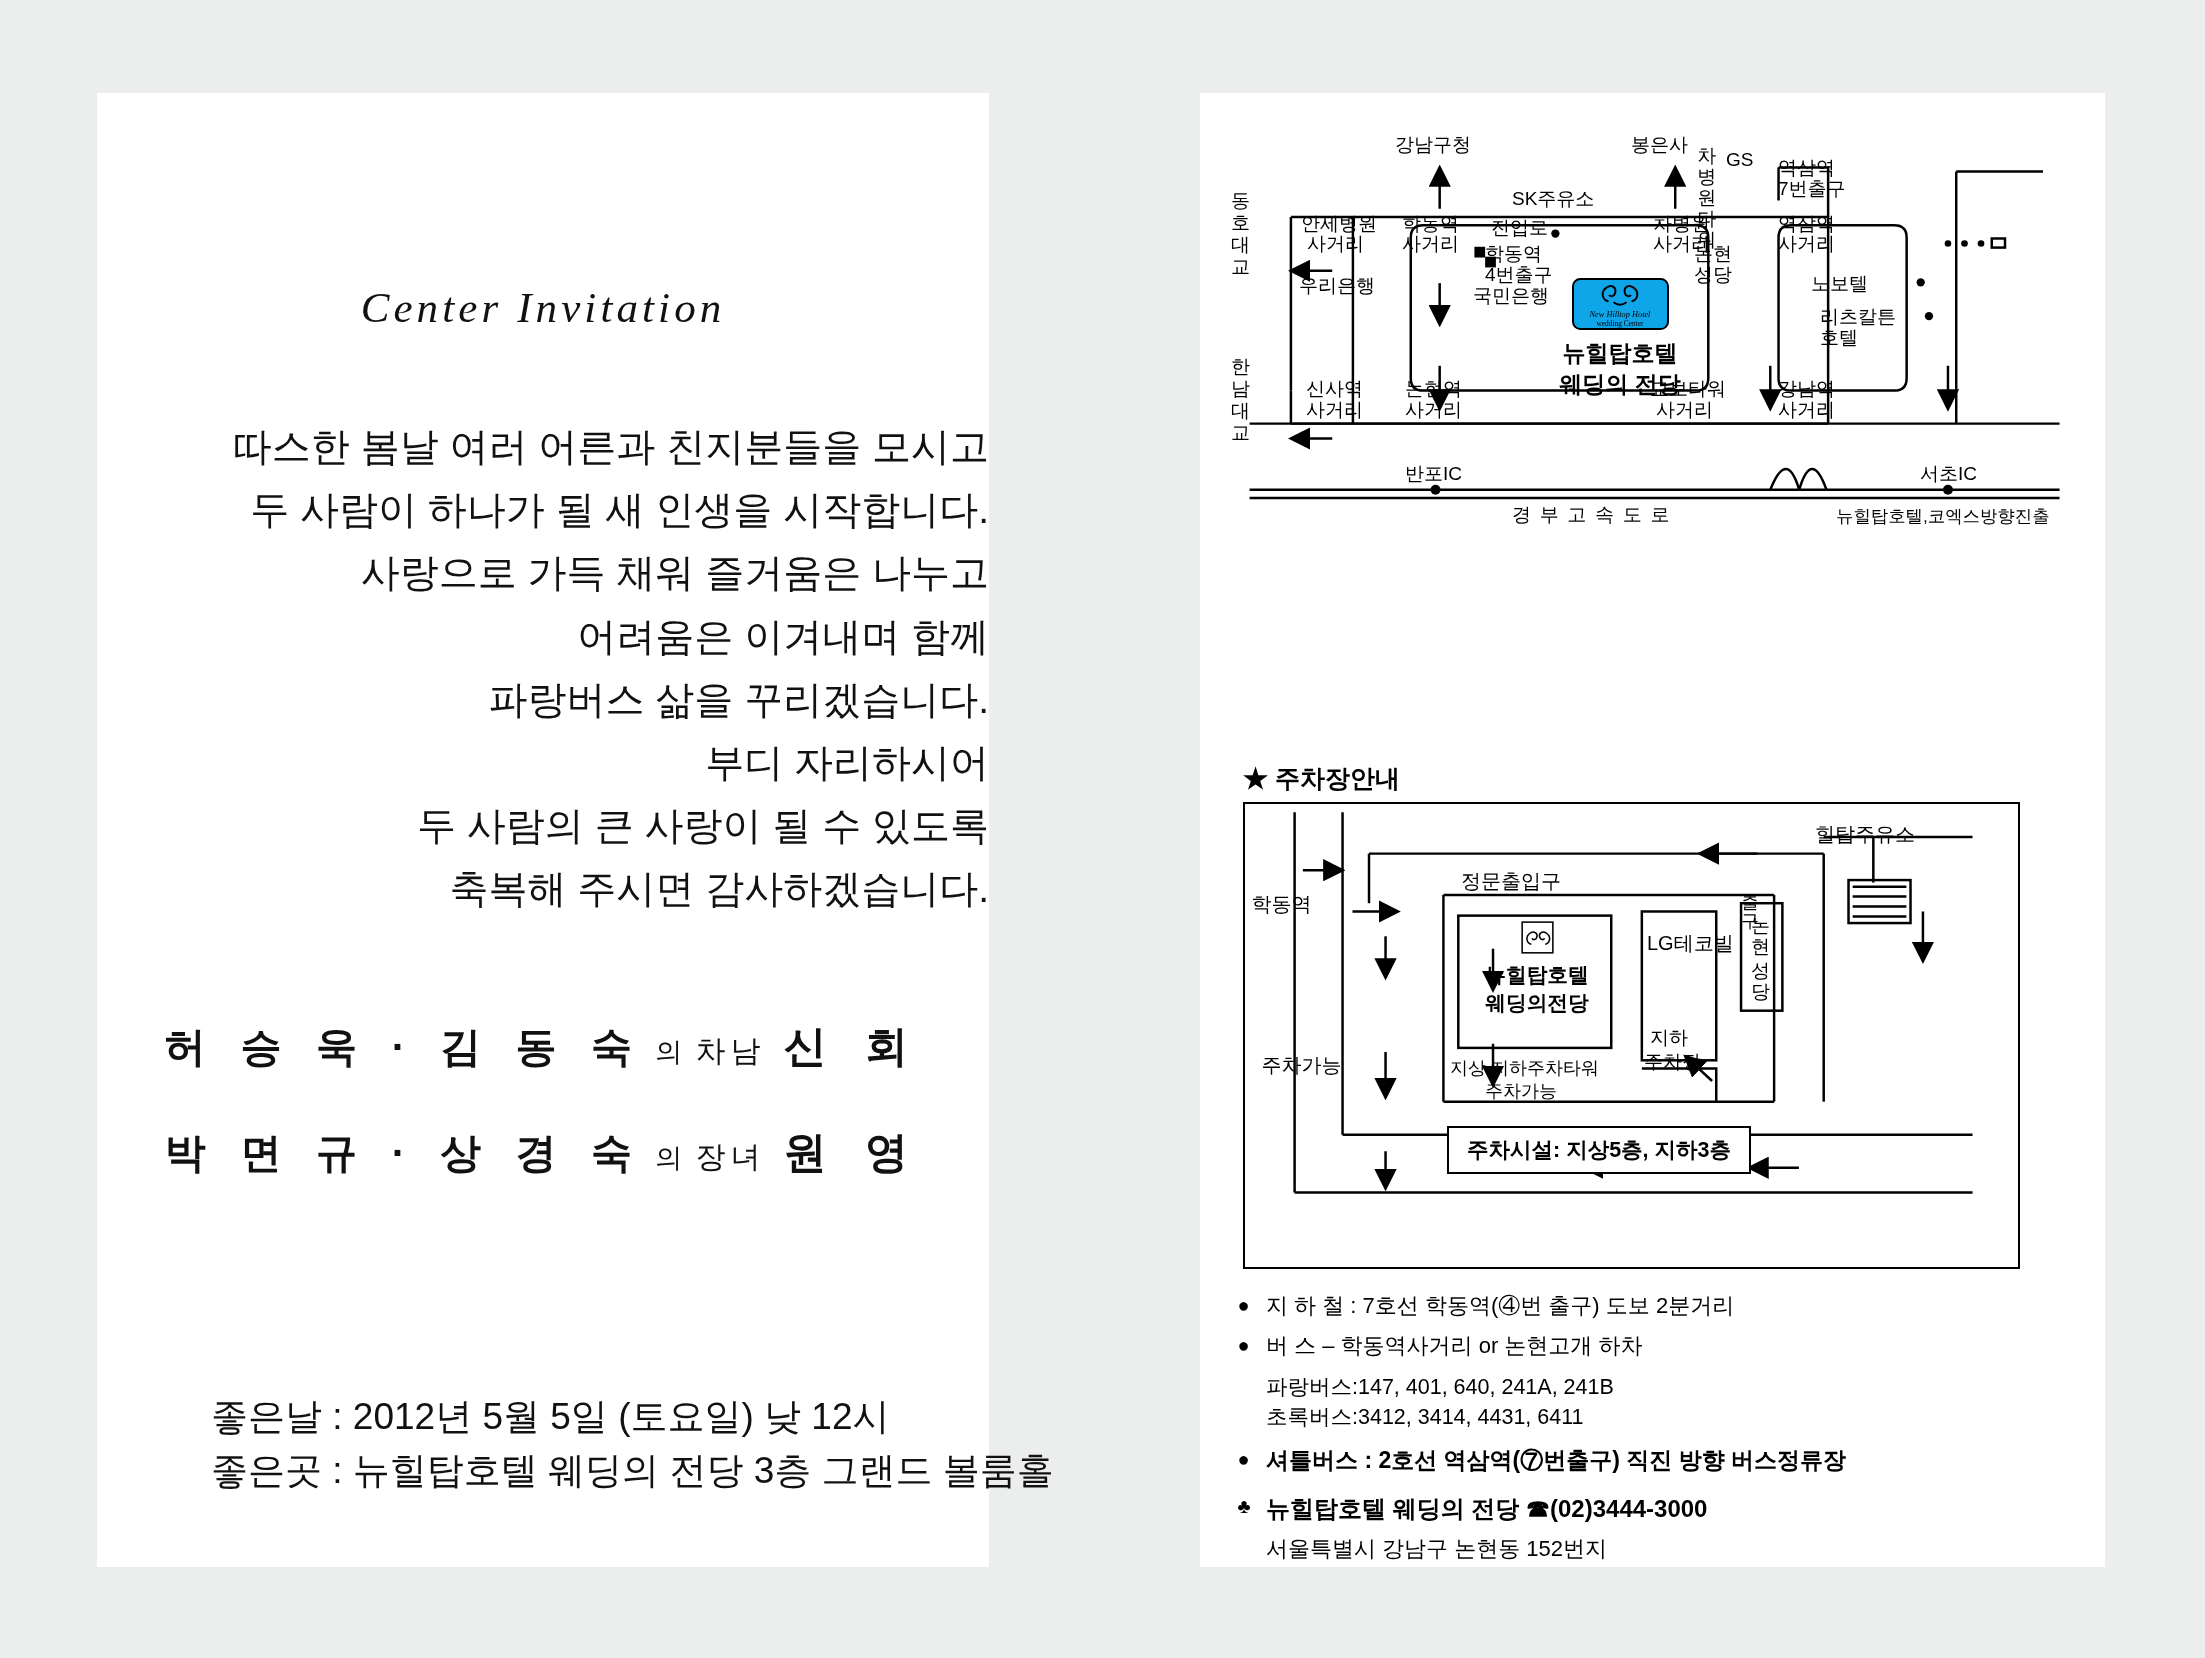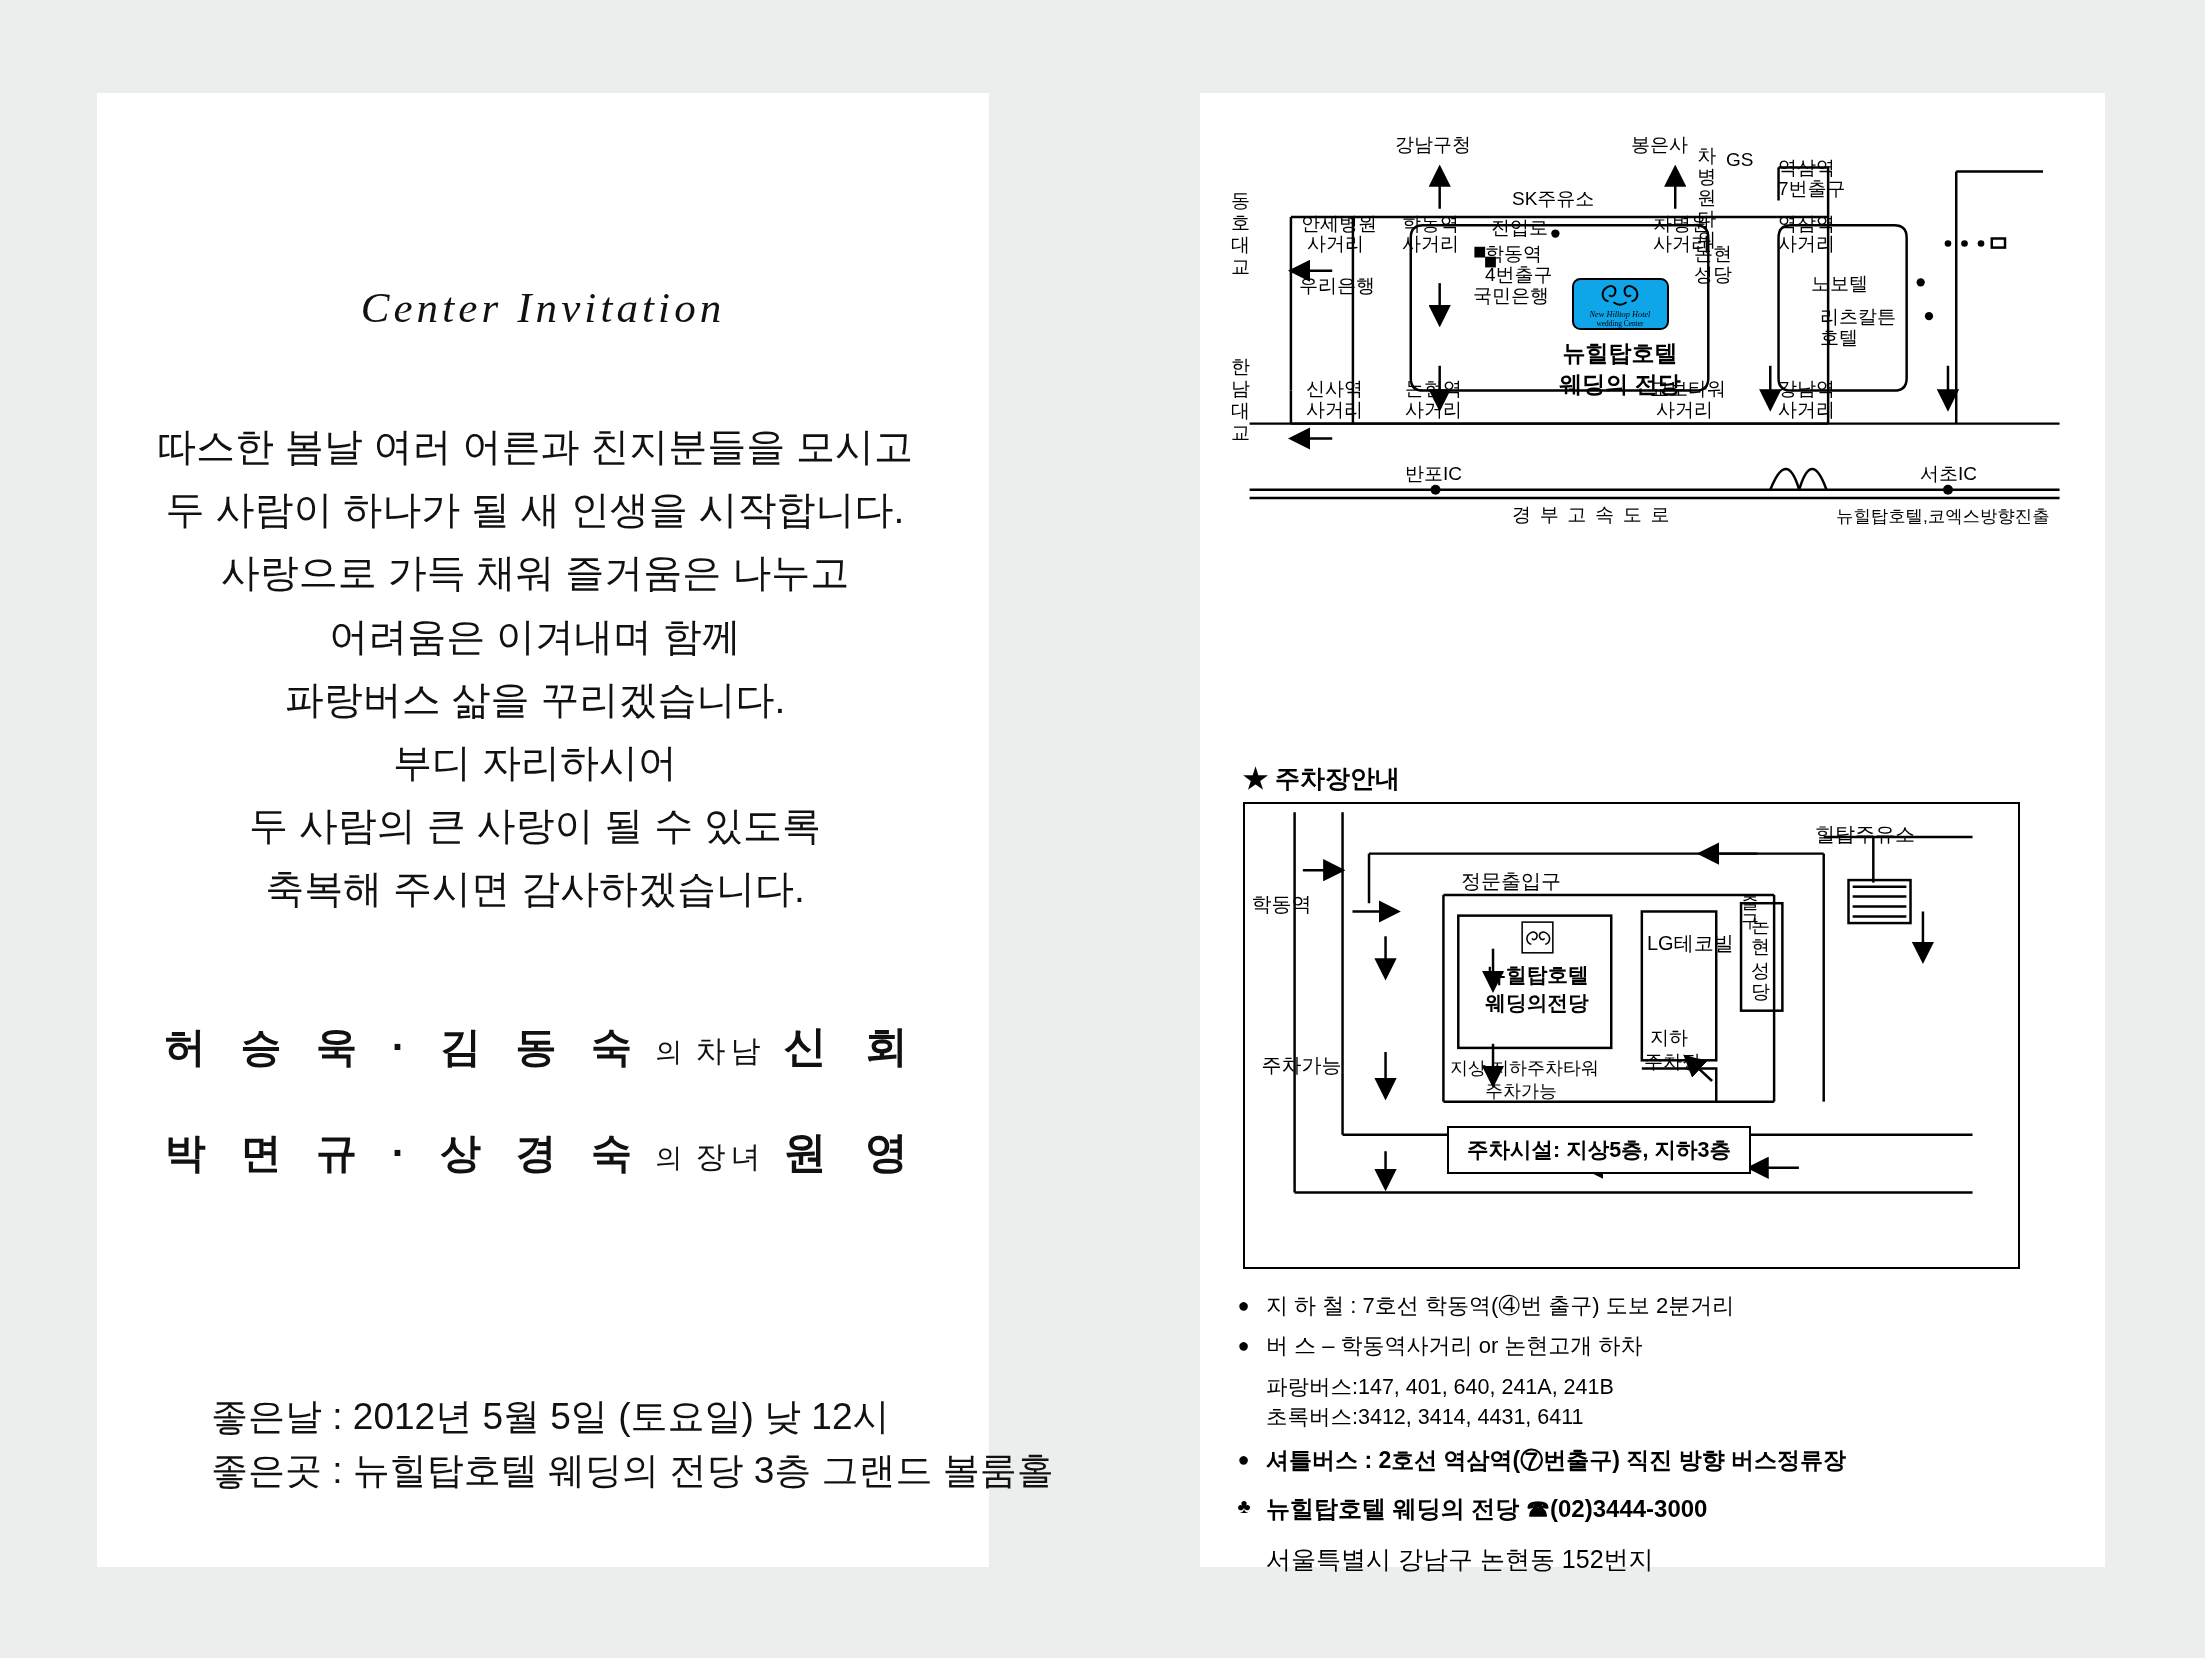--- a/index.html
+++ b/index.html
@@ -37,23 +37,23 @@
     top: 190px;
     text-align: center;
     font-family: "Liberation Serif", serif;
     font-style: italic;
     font-size: 43px;
     letter-spacing: 4.1px;
     color: #111;
   }
   .invite-body {
     position: absolute;
-    left: 0; right: 16px;
+    left: 0; right: 0;
     top: 322px;
-    text-align: center;
+    text-align: right;
     font-family: "Liberation Sans", sans-serif;
     font-size: 39px;
     line-height: 1.62;
     color: #111;
   }
   .invite-body div { white-space: nowrap; }
 
   .parents-block {
     position: absolute;
     left: 0; right: 0;
@@ -139,23 +139,23 @@
     font-size: 21.5px;
     line-height: 1.4;
     padding-left: 35px;
     white-space: nowrap;
   }
   .info-hall {
     font-size: 24px;
     font-weight: bold;
   }
   .info-addr {
-    font-size: 25px;
+    font-size: 22px;
     padding-left: 35px;
-    margin-top: 18px;
+    margin-top: 9px;
   }
 </style>
 </head>
 <body>
 
 <div class="page" id="left-card">
   <div id="left-inner">
     <div class="invite-script">Center Invitation</div>
 
     <div class="invite-body">

